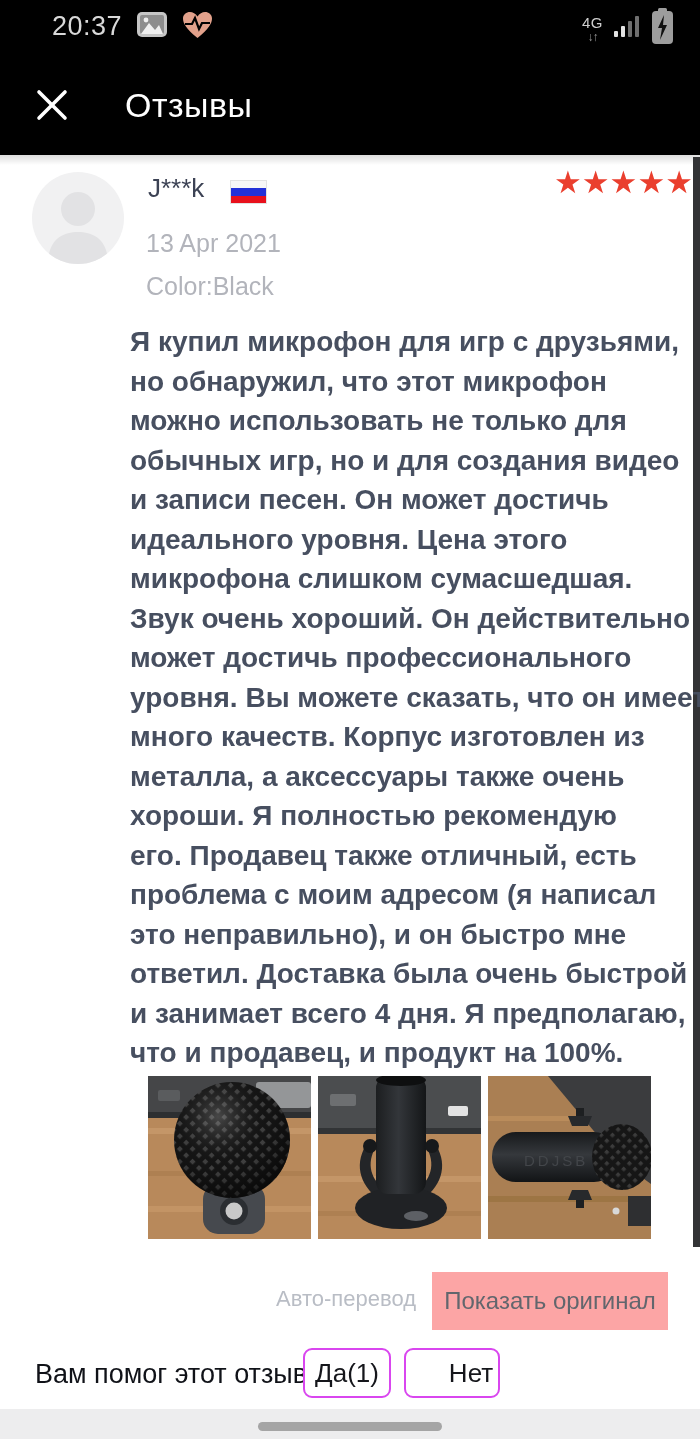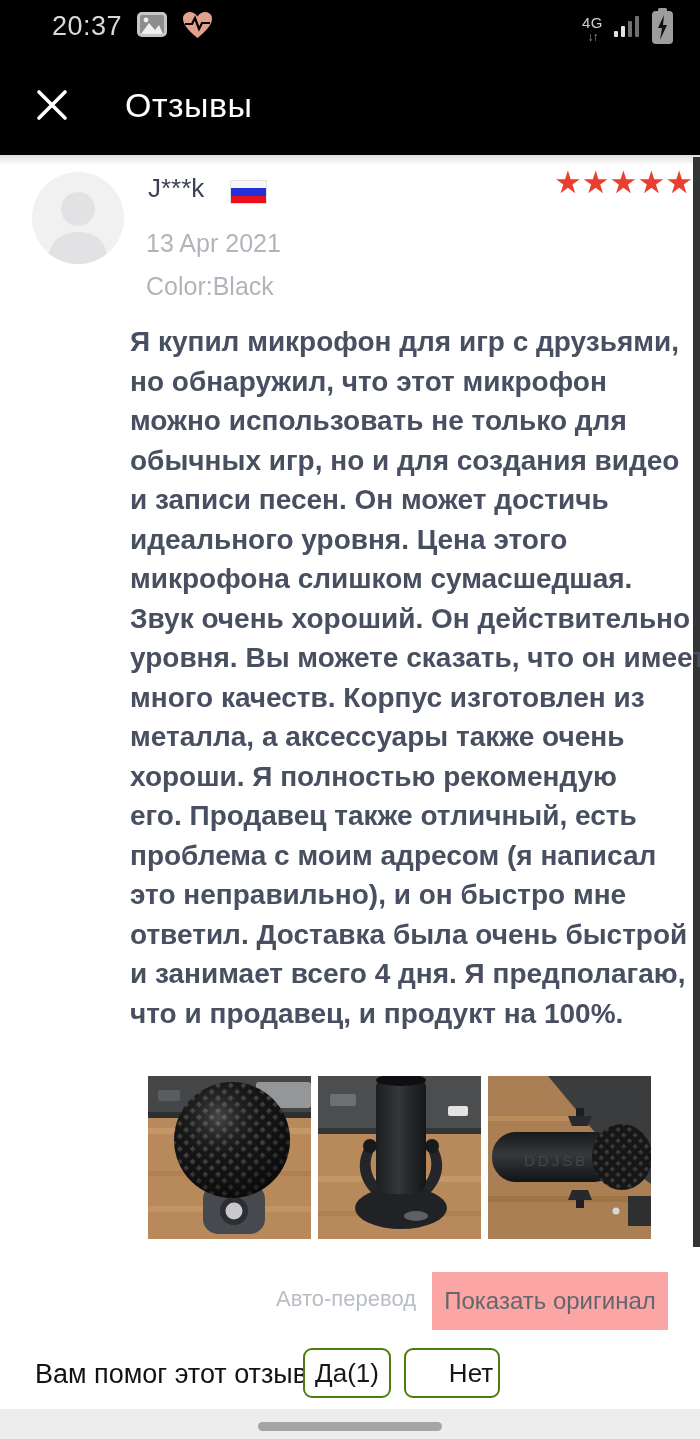--- a/index.html
+++ b/index.html
@@ -51,21 +51,21 @@
   
   .auto-label{position:absolute;left:236px;top:1131px;width:180px;text-align:right;
     font-size:22px;color:#b9bdc5;cursor:pointer;}
   .orig-btn{position:absolute;left:432px;top:1117px;width:236px;height:58px;background:#fca5a5;
     color:#62666d;font-size:24px;display:flex;align-items:center;justify-content:center;cursor:pointer;}
   
   .helpful-bar{position:absolute;top:1340px;left:0;width:700px;height:69px;background:#fff;}
   .helpful-q{position:absolute;left:35px;top:0;height:69px;display:flex;align-items:center;
     font-size:27px;color:#101218;}
   .pill-btn{position:absolute;top:8px;height:50px;box-sizing:border-box;background:#fff;
-    border:2px solid #4d7c0f;border-radius:9px;font-size:26px;color:#15161b;
+    border:2px solid #d946ef;border-radius:9px;font-size:26px;color:#15161b;
     display:flex;align-items:center;justify-content:center;cursor:pointer;
     font-family:"Liberation Sans",sans-serif;}
   .yes-btn{left:303px;width:88px;}
   .no-btn{left:404px;width:96px;padding-left:44px;}
   
   .gesture-strip{position:absolute;top:1409px;left:0;width:700px;height:30px;background:#ededee;}
   .gesture-pill{position:absolute;left:258px;top:13px;width:184px;height:9px;border-radius:5px;
     background:#a5a5a5;cursor:pointer;}
 </style>
 </head>
@@ -156,20 +156,21 @@
 
   <div class="review-text">
       <div>Я купил микрофон для игр с друзьями,</div>
       <div>но обнаружил, что этот микрофон</div>
       <div>можно использовать не только для</div>
       <div>обычных игр, но и для создания видео</div>
       <div>и записи песен. Он может достичь</div>
       <div>идеального уровня. Цена этого</div>
       <div>микрофона слишком сумасшедшая.</div>
       <div>Звук очень хороший. Он действительно</div>
+      <div>может достичь профессионального</div>
       <div>уровня. Вы можете сказать, что он имеет</div>
       <div>много качеств. Корпус изготовлен из</div>
       <div>металла, а аксессуары также очень</div>
       <div>хороши. Я полностью рекомендую</div>
       <div>его. Продавец также отличный, есть</div>
       <div>проблема с моим адресом (я написал</div>
       <div>это неправильно), и он быстро мне</div>
       <div>ответил. Доставка была очень быстрой</div>
       <div>и занимает всего 4 дня. Я предполагаю,</div>
       <div>что и продавец, и продукт на 100%.</div>

